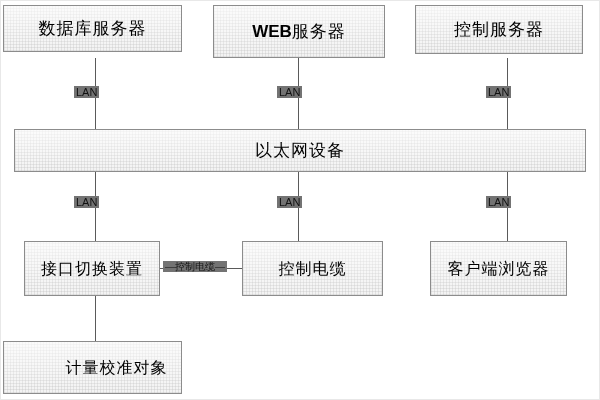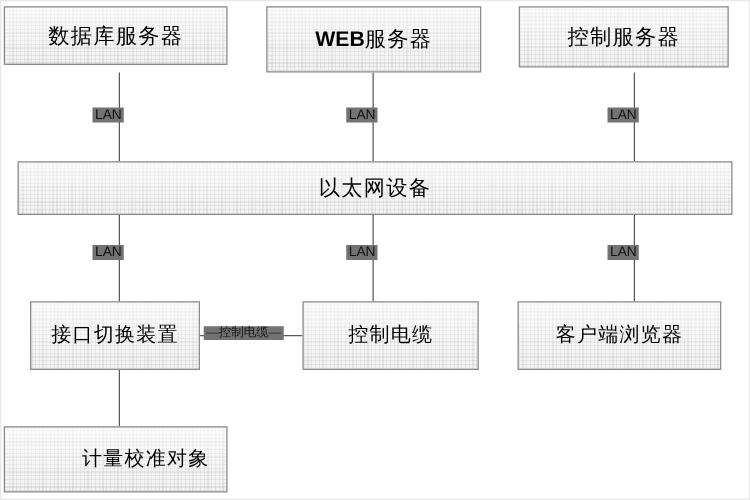--- a/index.html
+++ b/index.html
@@ -125,21 +125,21 @@
   </div>
 
   <div class="node small" style="left:24px;  top:241px; width:136px; height:55px;text-align:right;">
     <span class="label">接口切换装置</span>
   </div>
 
   <div class="node small" style="left:242px; top:241px; width:141px; height:55px;">
     <span class="label">控制电缆</span>
   </div>
 
-  <div class="node small" style="left:414px; top:241px; width:163px; height:55px;">
+  <div class="node small" style="left:430px; top:241px; width:137px; height:55px;">
     <span class="label">客户端浏览器</span>
   </div>
 
   <div class="node small" style="left:3px;   top:341px; width:179px; height:53px;padding-left:48px;">
     <span class="label">计量校准对象</span>
   </div>
 
 </div>
 
 </body></html>

